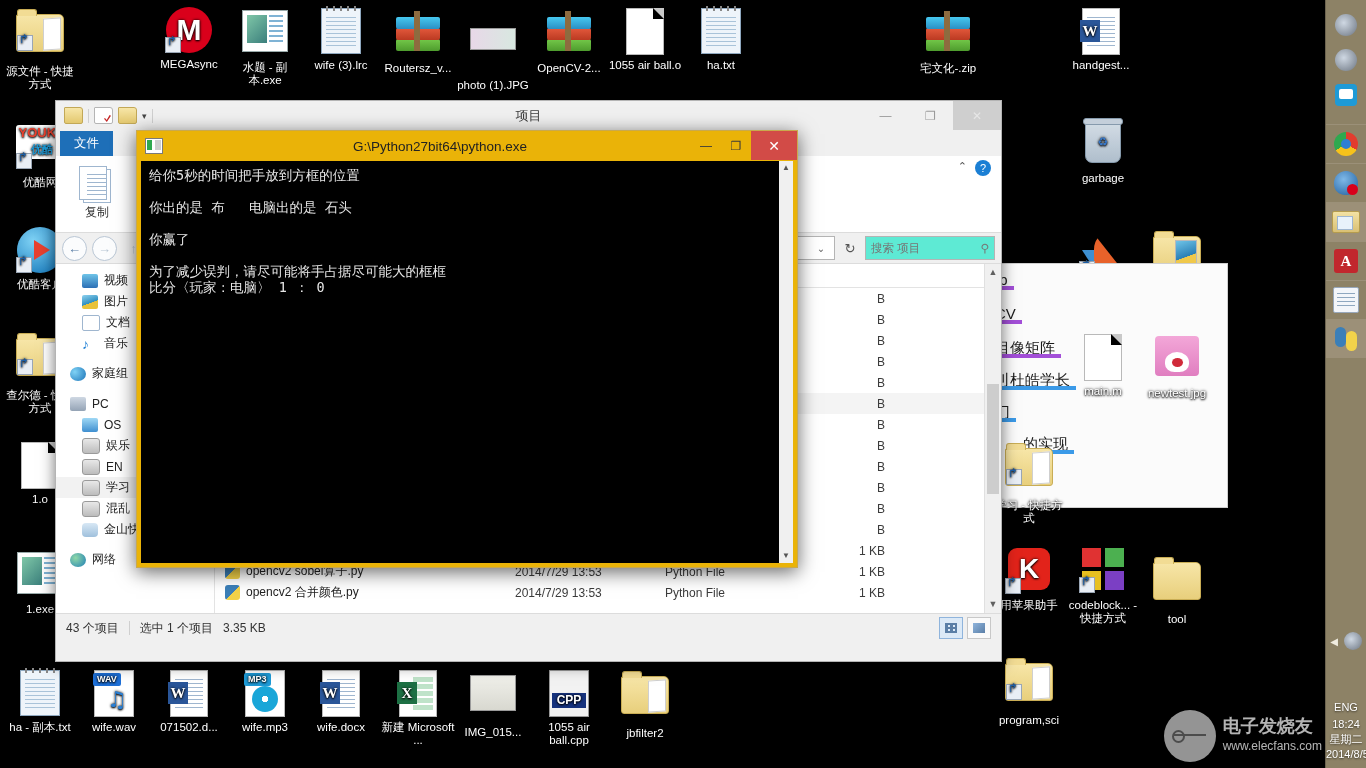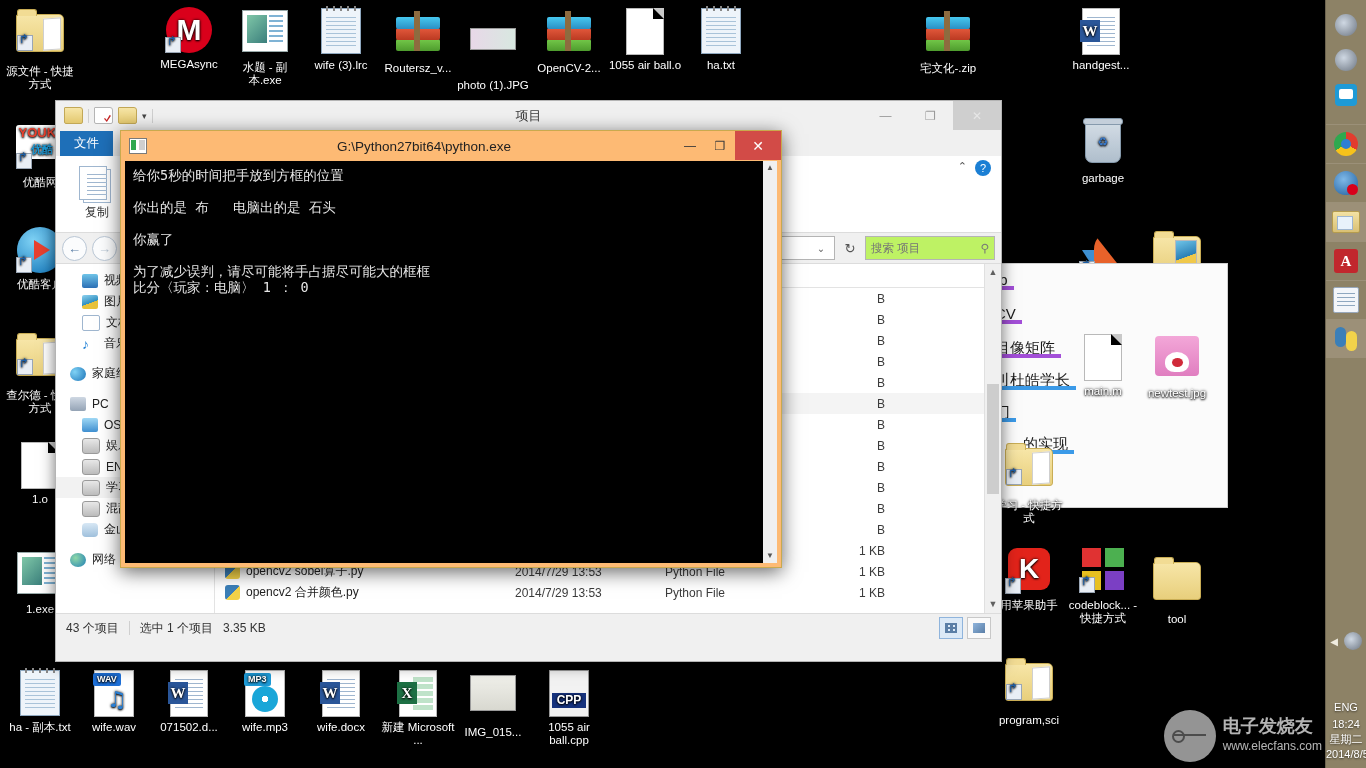--- a/index.html
+++ b/index.html
@@ -143,21 +143,21 @@
   .rb-clip{width:26px;height:32px;background:#d8e6f5;border:1px solid #7f9fc0;border-radius:2px;position:relative;}
   .rb-clip:before{content:"";position:absolute;top:-4px;left:7px;width:12px;height:6px;background:#b9b9b9;border:1px solid #808080;border-radius:2px;}
 
   .ex-addrbar{height:30px;background:#f0f0f0;display:flex;align-items:center;padding:0 6px;gap:5px;border-bottom:1px solid #dcdcdc;}
   .nav-circle{width:23px;height:23px;border-radius:50%;border:1px solid #b9c6d4;background:#fbfcfd;color:#5a7ea6;
      font-size:13px;display:flex;align-items:center;justify-content:center;}
   .nav-circle.dim{color:#b9c6d4;}
   .addr-box{flex:1;height:22px;background:#fff;border:1px solid #b4b4b4;display:flex;align-items:center;padding:0 4px;font-size:12px;color:#333;}
   .addr-drop{width:18px;text-align:center;color:#666;font-size:10px;}
   .addr-refresh{width:20px;text-align:center;color:#555;font-size:13px;}
-  .search-box{width:118px;height:22px;background:#bef264;border:1px solid #b4b4b4;display:flex;align-items:center;
+  .search-box{width:118px;height:22px;background:#5eead4;border:1px solid #b4b4b4;display:flex;align-items:center;
      justify-content:space-between;padding:0 5px;font-size:11.5px;color:#767676;}
 
   .ex-body{display:flex;height:349px;}
   .ex-nav{width:158px;background:#fff;border-right:1px solid #e3e3e3;padding-top:6px;overflow:hidden;position:relative;}
   .nav-item{display:flex;align-items:center;gap:6px;height:21px;padding-left:14px;font-size:12px;color:#222;}
   .nav-item.lvl2{padding-left:26px;}
   .nav-item.sel{background:#f2f2f2;}
   .nav-gap{height:9px;}
   .nav-ico{width:16px;height:14px;border-radius:2px;flex:none;}
   .ni-video{background:linear-gradient(180deg,#6fc4e8,#2b6fb5);}
@@ -191,21 +191,21 @@
   .st-sep{width:1px;height:14px;background:#cfcfcf;}
   .view-btns{margin-left:auto;display:flex;gap:4px;}
   .vbtn{width:22px;height:20px;border:1px solid #c8c8c8;background:#fafafa;display:flex;align-items:center;justify-content:center;}
   .vbtn.active{background:#dbe9f7;border-color:#8fb4dc;}
   .vb-grid{width:12px;height:10px;background:
     repeating-linear-gradient(90deg,#5a7ea6 0 3px,transparent 3px 5px),
     repeating-linear-gradient(180deg,#5a7ea6 0 2px,transparent 2px 4px);}
   .vb-big{width:12px;height:10px;background:linear-gradient(135deg,#8fb4dc,#5a7ea6);}
 
   
-  .console{position:absolute;left:120px;top:130px;width:660px;height:436px;background:#fdba74;
+  .console{position:absolute;left:136px;top:130px;width:660px;height:436px;background:#eab308;
      border:1px solid #c9a94e;box-shadow:0 4px 18px rgba(0,0,0,.6);}
   .cs-title{height:30px;position:relative;display:flex;align-items:center;}
   .cs-ico{width:16px;height:14px;margin-left:8px;background:#fff;border:1px solid #7a7a7a;position:relative;}
   .cs-ico:after{content:"";position:absolute;left:1px;top:1px;width:5px;height:10px;background:#2fa84f;}
   .cs-ico:before{content:"";position:absolute;right:1px;top:1px;width:6px;height:10px;background:#cfcfcf;}
   .cs-name{flex:1;text-align:center;font-size:13.5px;color:#222;padding-right:80px;}
   .cs-btns{position:absolute;right:0;top:0;display:flex;}
   .cs-btn{width:30px;height:29px;display:flex;align-items:center;justify-content:center;font-size:12px;color:#3b3b3b;}
   .cs-btn.close{width:46px;background:#d24b47;color:#fff;font-size:14px;}
   .cs-screen{position:absolute;left:4px;top:30px;right:4px;bottom:4px;background:#000;color:#e6e6e6;
@@ -580,20 +580,26 @@
 
   <div class="dicon" style="left:532px;top:668px;">
     <div class="glyph">
       <div class="ic-cpp">
           <div class="bx">CPP</div>
         </div>
     </div>
     <span class="lbl">1055 air ball.cpp</span>
   </div>
 
+  <div class="dicon" style="left:608px;top:668px;">
+    <div class="glyph">
+        <div class="ic-folder"></div>
+      </div>
+    <span class="lbl">jbfilter2</span>
+  </div>
 
   <div class="explorer">
     <div class="ex-titlebar">
       <div class="ex-qat">
         <div class="qat-ic"></div>
         <div class="qat-sep"></div>
         <div class="qat-ic doc"></div>
         <div class="qat-ic"></div>
         <div class="qat-chev">▾</div>
         <div class="qat-sep"></div>

